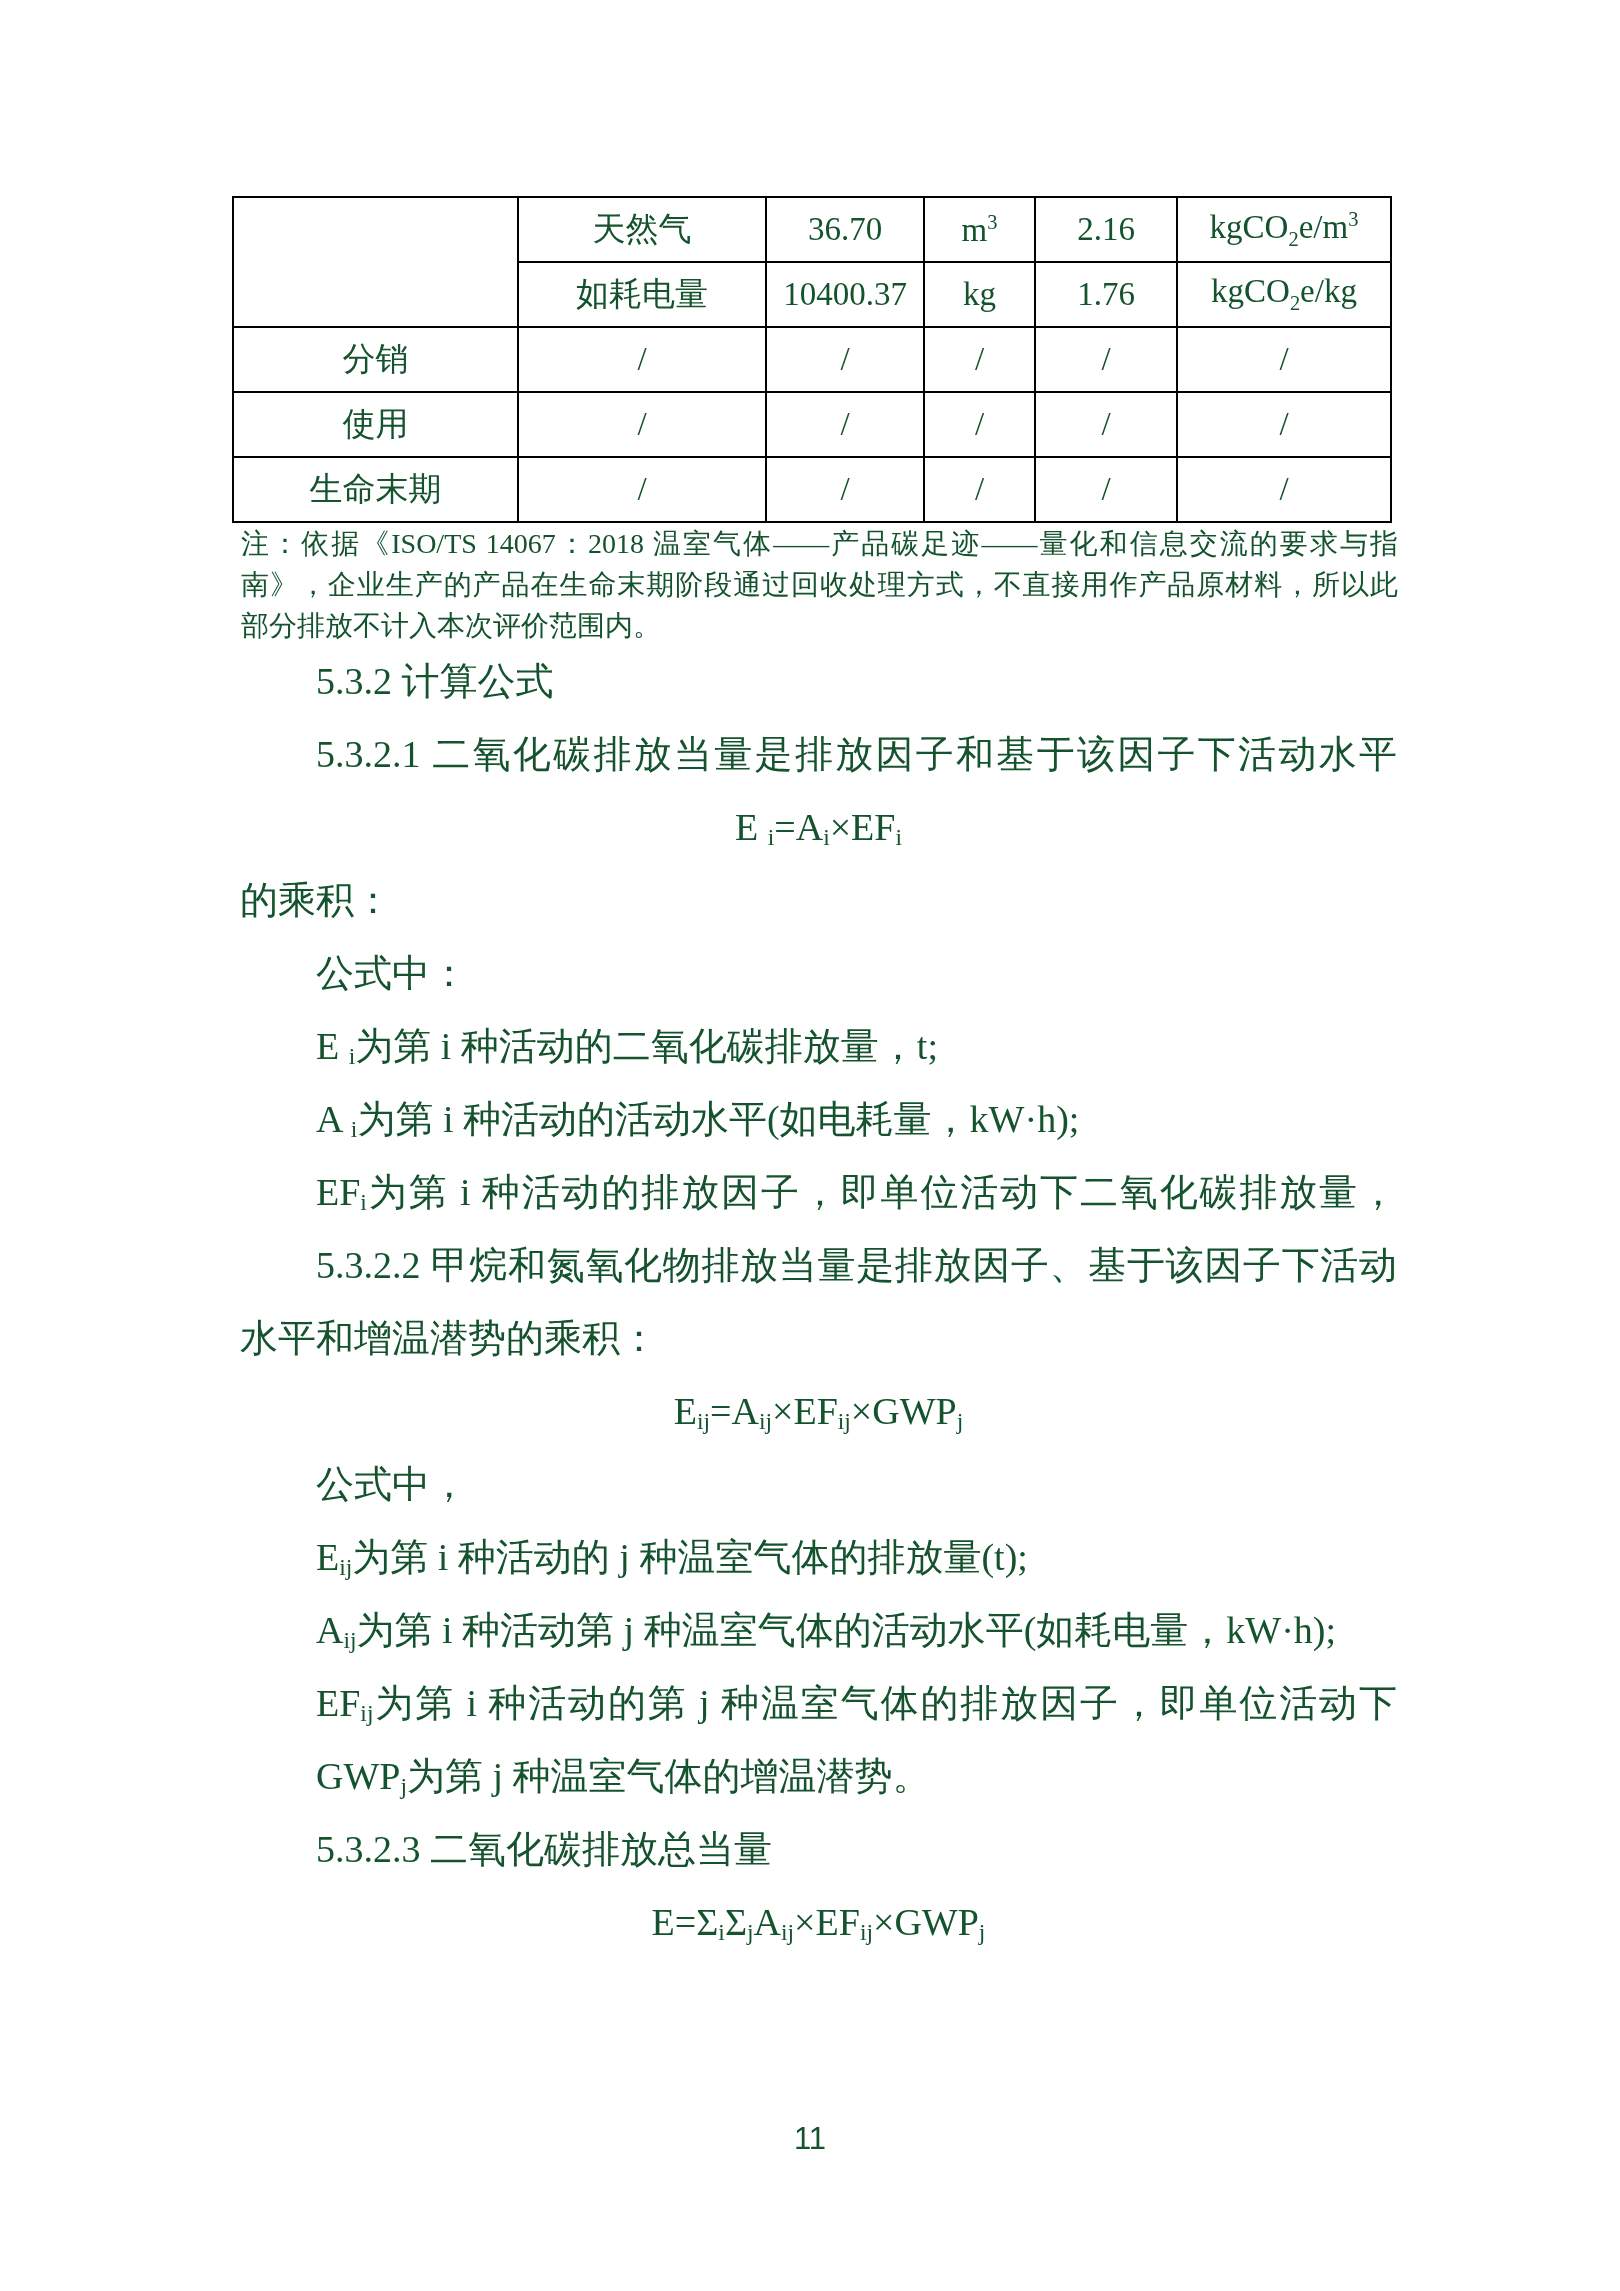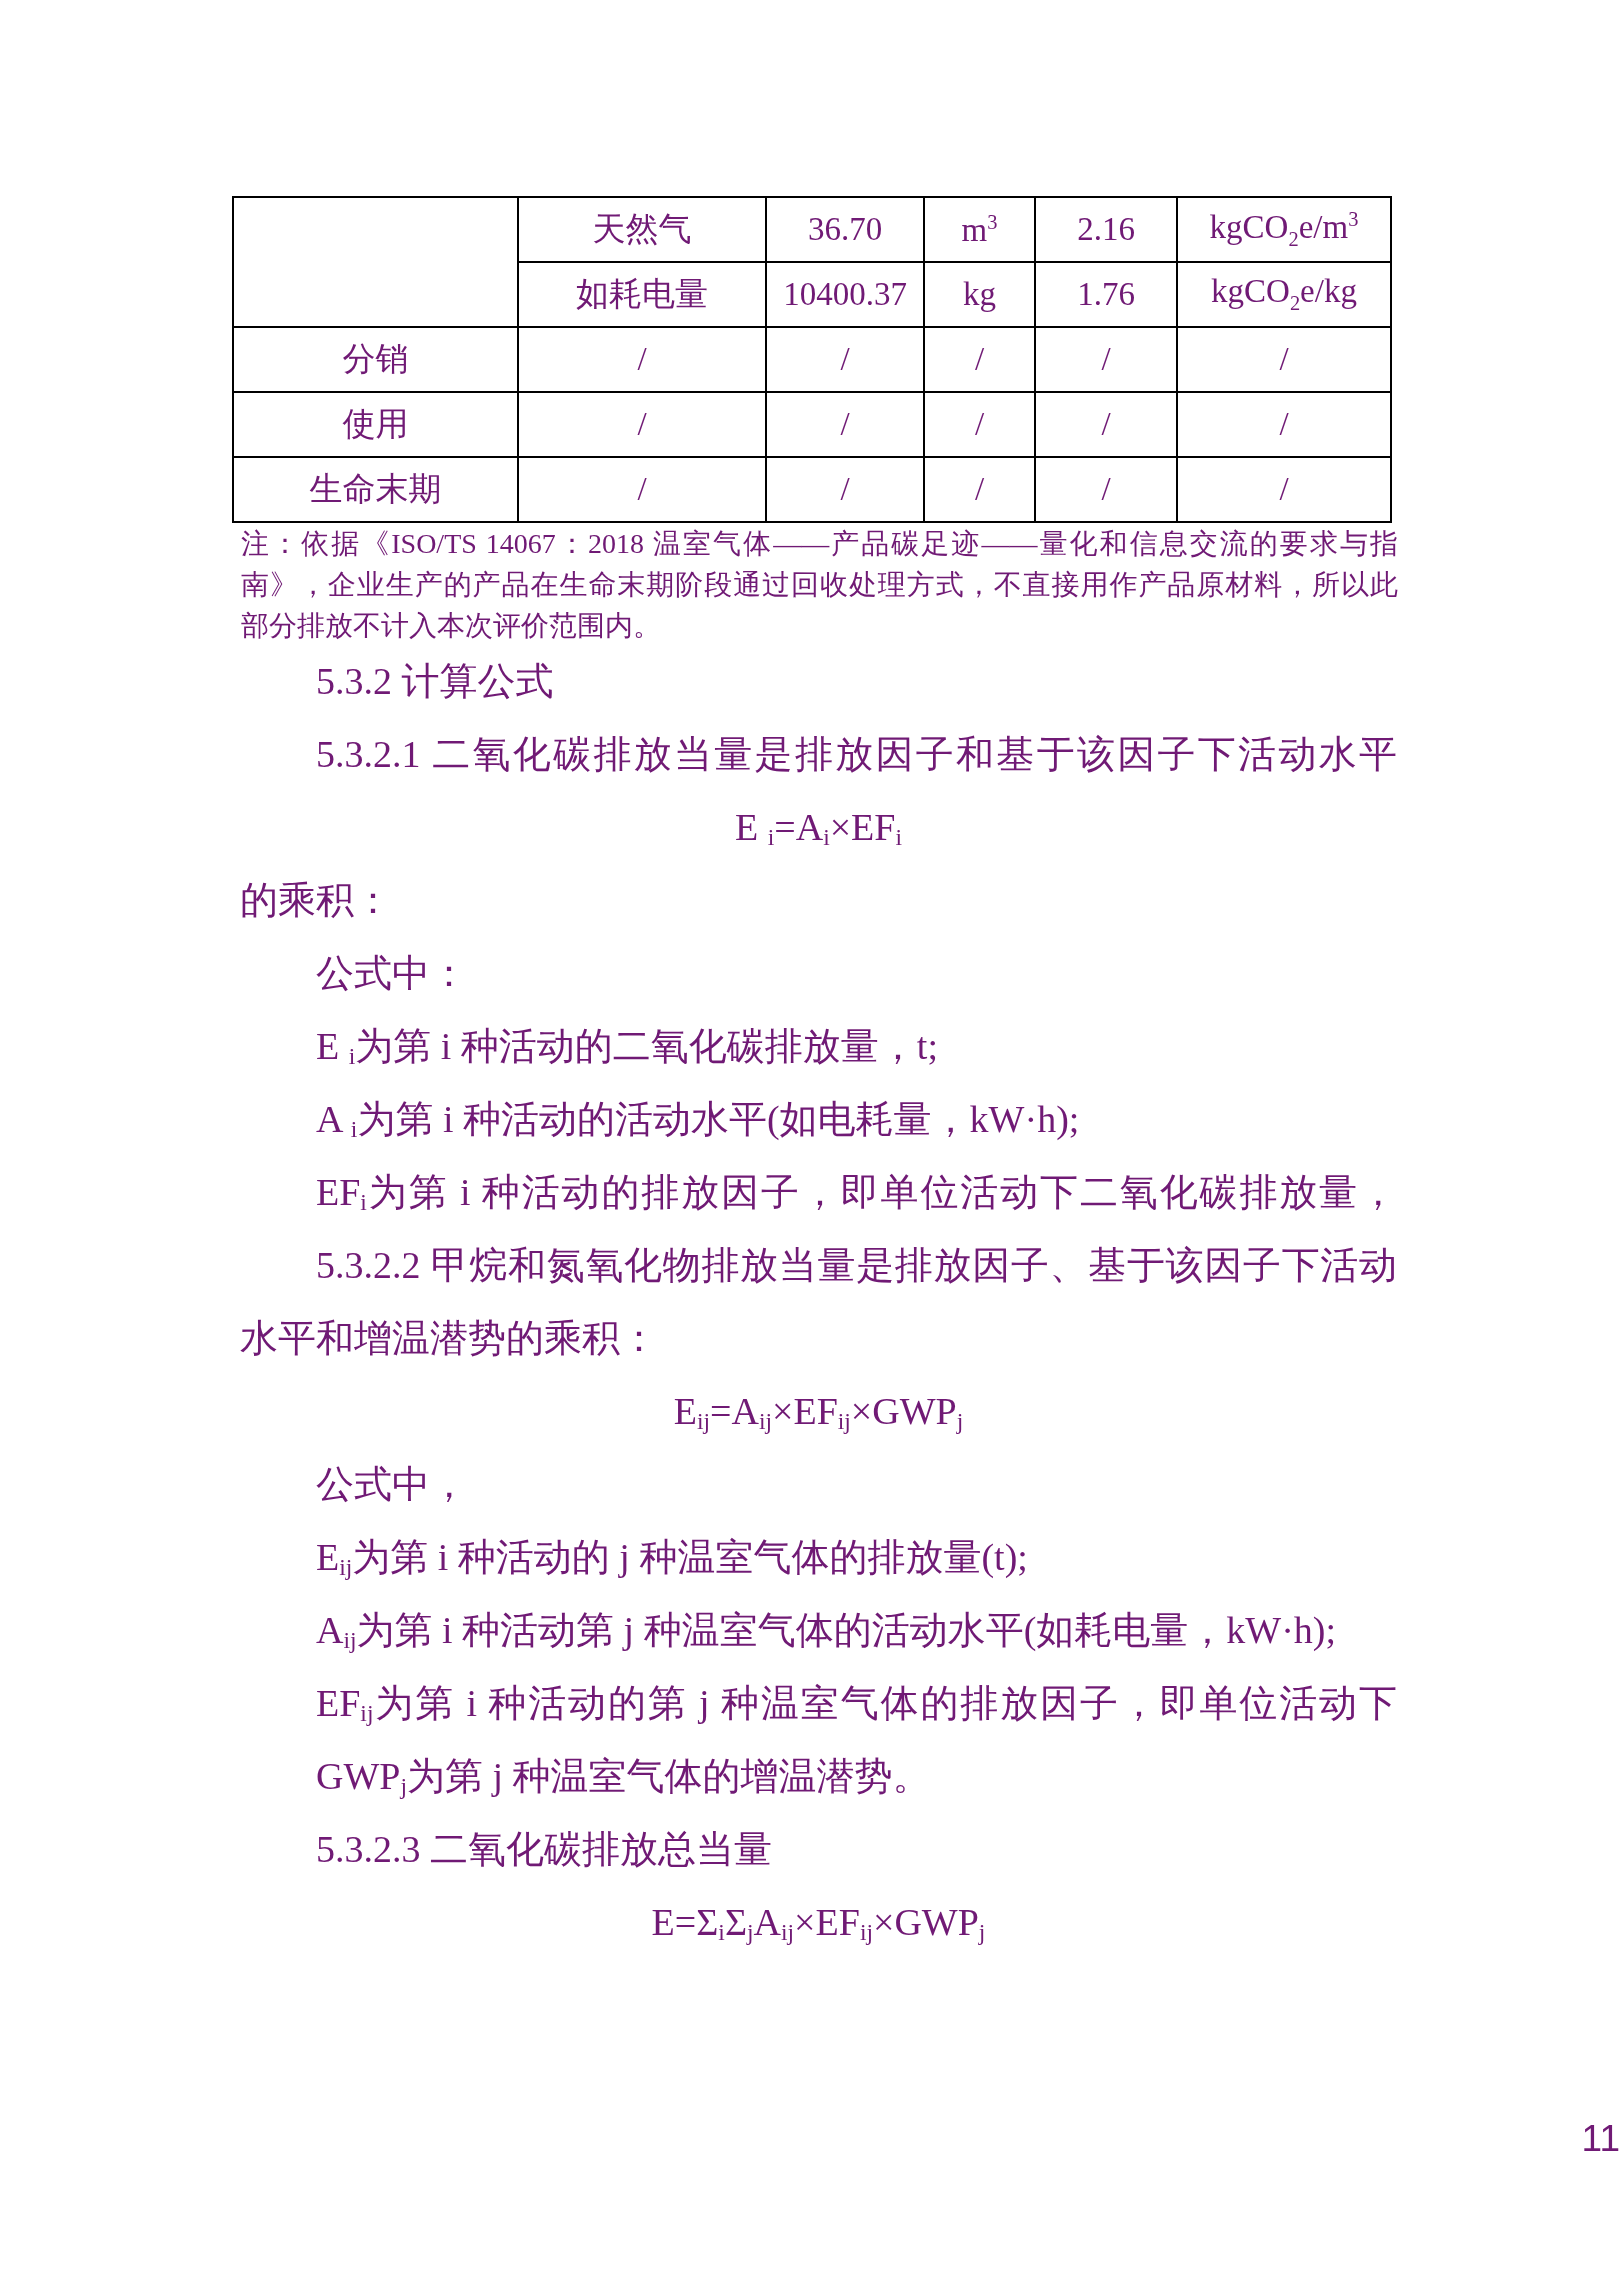--- a/index.html
+++ b/index.html
@@ -1,21 +1,21 @@
 <!DOCTYPE html>
 <html><head>
 <meta charset="utf-8">
 <style>
   html,body { margin:0; padding:0; background:#e8e8e8; }
   .page {
     position:relative;
     width:1620px; height:2292px;
     margin:0 auto;
     background:#ffffff;
-    color:#701a75;
+    color:#14532d;
     font-family:"Liberation Serif","DejaVu Serif",serif;
     overflow:hidden;
   }
   
   table.efactors {
     position:absolute; left:232px; top:196px;
     width:1158px;
     border-collapse:collapse;
     table-layout:fixed;
     border:2.9px solid #000;
@@ -56,22 +56,22 @@
   .bline.formula { text-align:center; padding-left:0; }
   .bline sub {
     font-size:0.62em;
     vertical-align:baseline;
     position:relative; top:0.22em;
     line-height:0;
   }
   
   .pagenum {
     position:absolute; left:0; top:2117px; width:1620px;
-    text-align:right;
-    font-size:37px; line-height:43px;
+    text-align:center;
+    font-size:31px; line-height:43px;
     font-family:"Liberation Sans","DejaVu Sans",sans-serif;
   }
 </style>
 </head>
 <body>
 
 <div class="page">
 
   <table class="efactors">
     <colgroup>

